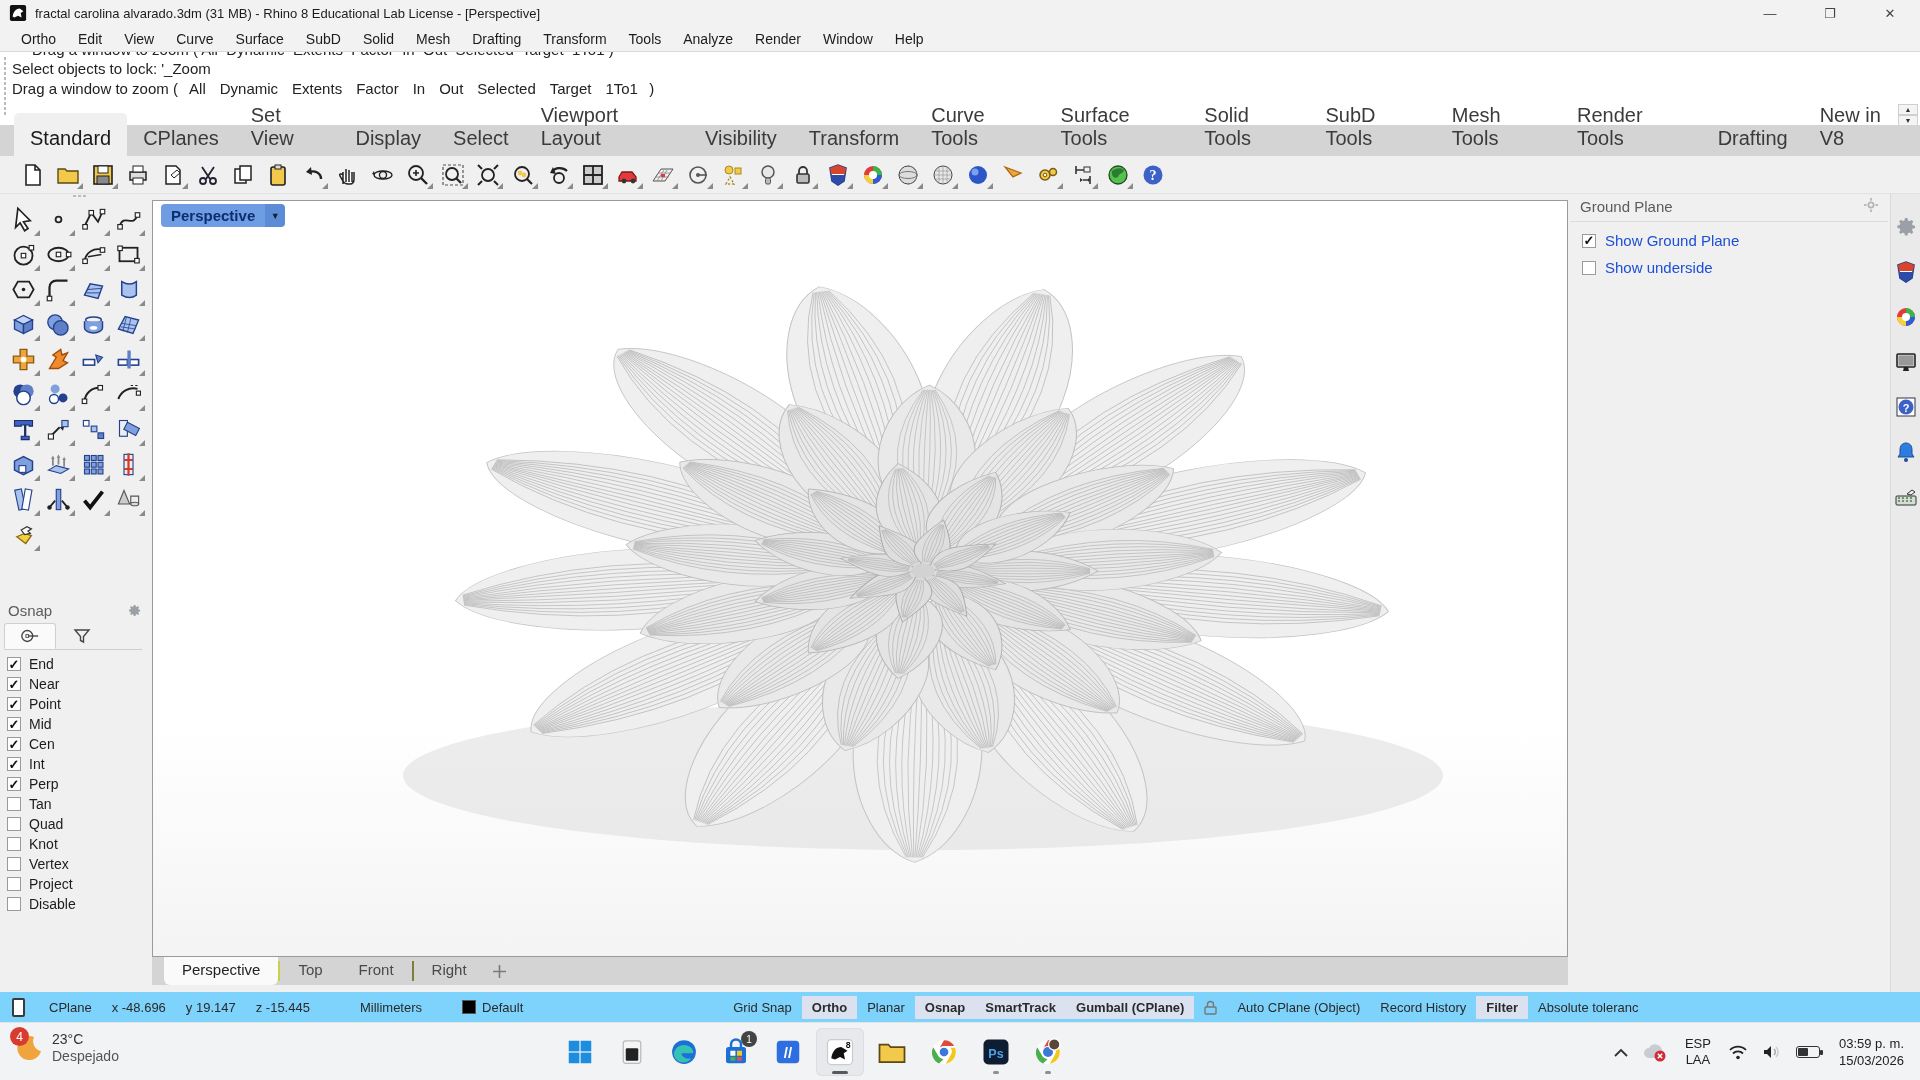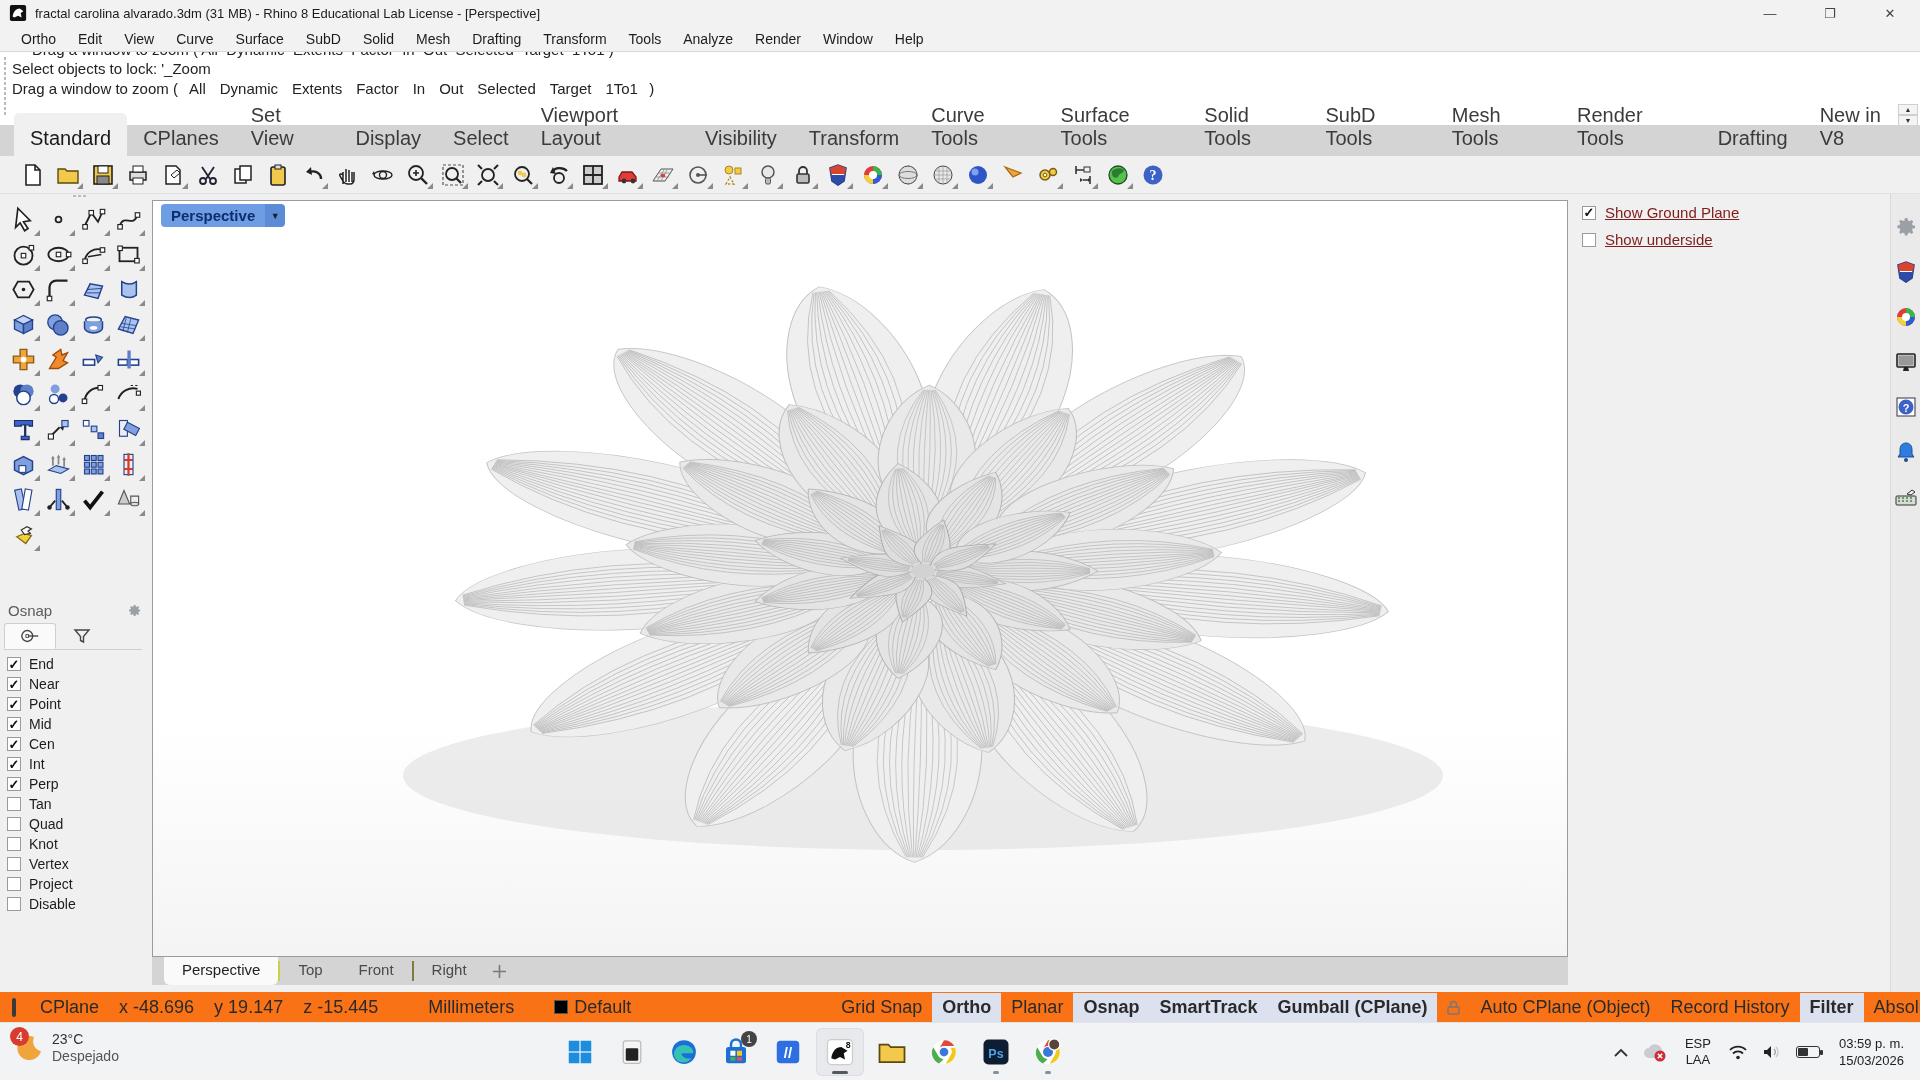--- a/index.html
+++ b/index.html
@@ -85,32 +85,32 @@
   #vptabs { position:absolute; left:152px; top:957px; width:1416px; height:28px;
     background:#d4d4d4; display:flex; align-items:stretch; padding-left:12px; }
   .vptab { font-size:15px; color:#4a4a4a; padding:4px 18px 0; position:relative; }
   .vptab.active { background:#fafafa; color:#222; border-radius:0 0 6px 6px; }
   .vpsep { width:2px; height:20px; margin-top:4px; background:#c9d04d; }
   .vpsep.dark { background:#7e7e3c; }
   #vp-plus { width:30px; display:flex; align-items:center; justify-content:center; color:#707070; font-size:15px; }
 
   
   #statusbar { position:absolute; left:0; top:992px; width:1920px; height:30px;
-    background:#f97316; display:flex; align-items:center; font-size:18px; color:#2a2a2a; }
+    background:#7dd3fc; display:flex; align-items:center; font-size:13px; color:#2a2a2a; }
   .sseg { padding:4px 10px; white-space:nowrap; }
   .sseg.active { background:#dbe1ee; font-weight:bold; }
   #sb-blocks { display:flex; align-items:center; }
   .swatch { width:14px; height:14px; background:#000; border:1px solid #555; margin-right:6px; }
   #sb-left-icon { width:13px; height:19px; border:2px solid #3a3a3a; border-radius:2px; margin:0 14px 0 12px; background:#fff; }
 
   
   #rpanel { position:absolute; left:1570px; top:194px; width:318px; height:828px; background:#f0f0f0; }
   #rp-title { font-size:15px; color:#5c5c5c; padding:4px 10px 6px; border-bottom:1px solid #dcdcdc; display:flex; justify-content:space-between;}
   .gp-row { display:flex; align-items:center; margin:10px 0 0 12px; }
-  .gp-label { font-size:15px; color:#7f1d1d; margin-left:9px;text-decoration:underline; }
+  .gp-label { font-size:15px; color:#1d4ed8; margin-left:9px; }
   .gp-static { font-size:15px; color:#1c1c1c; }
   .radio { width:15px; height:15px; border-radius:50%; border:1px solid #9a9a9a; background:#fff;
     display:flex; align-items:center; justify-content:center; }
   .radio .dot { width:7px; height:7px; border-radius:50%; background:#222; }
   #gp-height-row { display:flex; margin:14px 0 0 12px; }
   #gp-effect-row { display:flex; margin:22px 0 0 12px; }
   #gp-num-wrap { display:flex; align-items:center; margin-top:16px; }
   #gp-num { width:52px; height:26px; border:1px solid #b5b5b5; background:#fff; font-size:15px;
     padding-left:6px; display:flex; align-items:center; }
   #gp-spin { display:flex; flex-direction:column; border:1px solid #b5b5b5; border-left:none; }
@@ -1404,20 +1404,32 @@
     <div class="vpsep dark"></div>
     <div class="vptab">Right</div>
     <div id="vp-plus">
       <svg width="13" height="13" viewBox="0 0 13 13">
         <path d="M6.5 0v13M0 6.5h13" stroke="#7a7a7a" stroke-width="1.6"></path>
       </svg>
     </div>
   </div>
 
 <div id="rpanel">
+  <div id="rp-title">
+    <span>Ground Plane</span>
+    <svg width="14" height="14" viewBox="0 0 16 16">
+        <circle cx="8" cy="8" r="3" fill="none" stroke="#b5b5b5" stroke-width="2"></circle>
+        <g stroke="#b5b5b5" stroke-width="2">
+          <line x1="8" y1="0" x2="8" y2="3"></line>
+          <line x1="8" y1="13" x2="8" y2="16"></line>
+          <line x1="0" y1="8" x2="3" y2="8"></line>
+          <line x1="13" y1="8" x2="16" y2="8"></line>
+        </g>
+      </svg>
+  </div>
 
   <div class="gp-row">
     <div class="cb">✓</div>
     <span class="gp-label">Show Ground Plane</span>
   </div>
   <div class="gp-row">
     <div class="cb"></div>
     <span class="gp-label">Show underside</span>
   </div>
 

